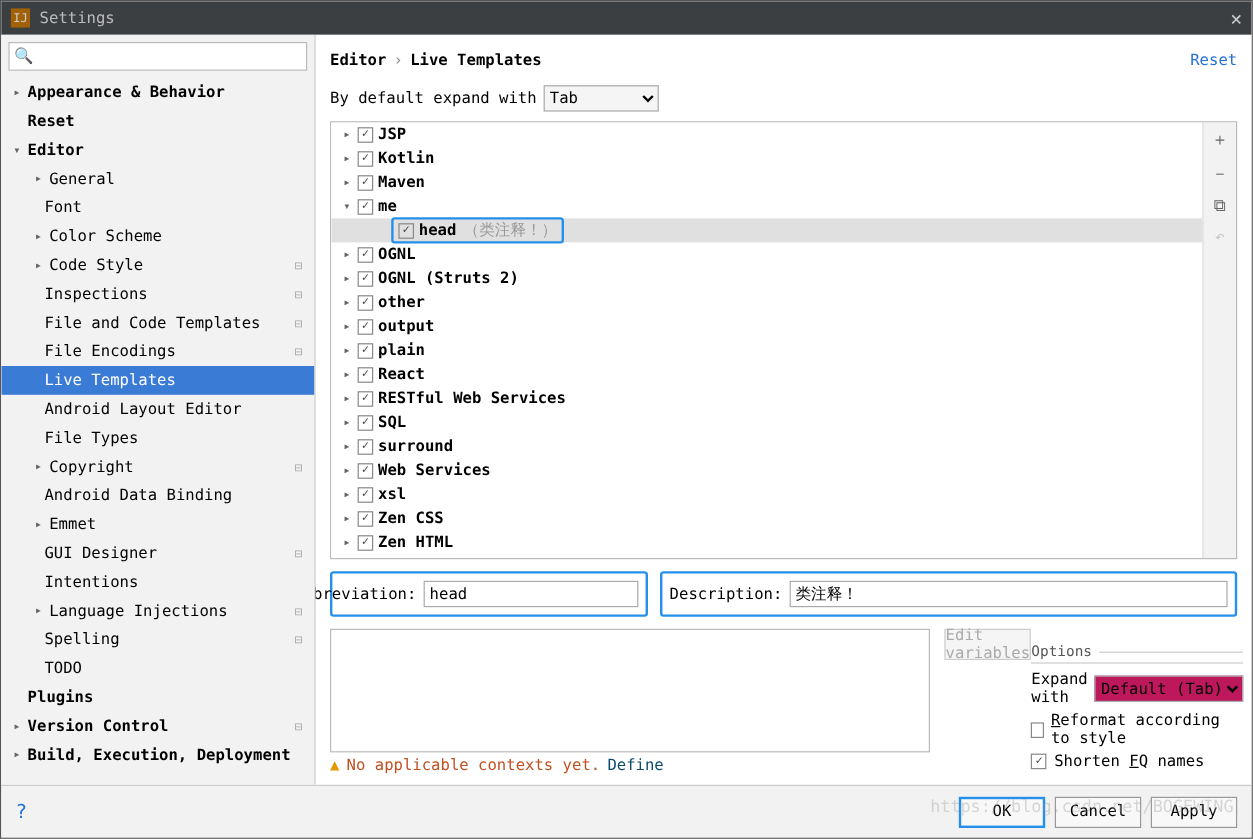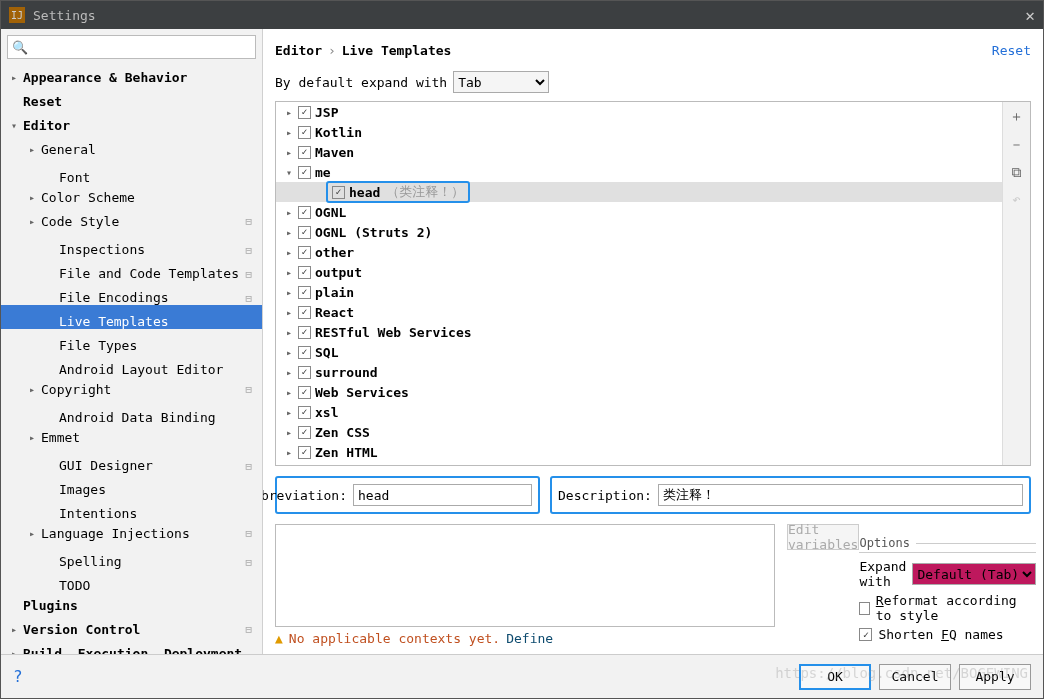--- a/index.html
+++ b/index.html
@@ -15,21 +15,21 @@
 .search-box .mag { color: #888; margin-right: 4px; }
 .search-box input { border: none; outline: none; flex: 1; background: transparent; }
 .tree { flex: 1; overflow-y: auto; }
 .tree-item { display: flex; align-items: center; height: 24px; padding-left: 10px; cursor: pointer; white-space: nowrap; }
 .tree-item .arr { width: 12px; color: #666; font-size: 10px; }
 .tree-item .lbl { flex: 1; }
 .tree-item .pin { color: #aaa; margin-right: 10px; font-size: 11px; }
 .tree-item.bold .lbl { font-weight: bold; }
 .tree-item.selected { background: #3a7bd5; color: #fff; }
 .tree-item.d1 { padding-left: 28px; }
-.tree-item.d2 { padding-left: 46px; align-items: flex-end; }
+.tree-item.d2 { padding-left: 24px; }
 .content { flex: 1; display: flex; flex-direction: column; padding: 8px 12px; overflow: hidden; }
 .breadcrumb { display: flex; align-items: center; height: 26px; }
 .breadcrumb .crumb { font-weight: bold; }
 .breadcrumb .sep { margin: 0 6px; color: #888; }
 .breadcrumb .reset { color: #2470d8; cursor: pointer; margin-left: auto; }
 .expand-row { display: flex; align-items: center; margin: 8px 0; }
 .expand-row select { margin-left: 6px; height: 22px; width: 96px; border: 1px solid #aaa; background: #f5f5f5; }
 .templates-box { flex: 1; border: 1px solid #bbb; display: flex; overflow: hidden; }
 .tmpl-list { flex: 1; overflow-y: auto; background: #fff; }
 .tmpl-item { display: flex; align-items: center; height: 20px; padding-left: 10px; }
@@ -133,47 +133,43 @@
           <span class="arr"></span>
           <span class="lbl">File Encodings</span>
           <span class="pin">⊟</span>
         </div>
         <div class="tree-item d2 selected">
           <span class="arr"></span>
           <span class="lbl">Live Templates</span>
         </div>
         <div class="tree-item d2">
           <span class="arr"></span>
+          <span class="lbl">Android Layout Editor</span>
+        </div>
+        <div class="tree-item d2">
+          <span class="arr"></span>
           <span class="lbl">File Types</span>
         </div>
-        <div class="tree-item d2">
-          <span class="arr"></span>
-          <span class="lbl">Android Layout Editor</span>
-        </div>
         <div class="tree-item d1">
           <span class="arr">▸</span>
           <span class="lbl">Copyright</span>
           <span class="pin">⊟</span>
         </div>
         <div class="tree-item d2">
           <span class="arr"></span>
           <span class="lbl">Android Data Binding</span>
         </div>
         <div class="tree-item d1">
           <span class="arr">▸</span>
           <span class="lbl">Emmet</span>
         </div>
         <div class="tree-item d2">
           <span class="arr"></span>
           <span class="lbl">GUI Designer</span>
           <span class="pin">⊟</span>
-        </div>
-        <div class="tree-item d2">
-          <span class="arr"></span>
-          <span class="lbl">Images</span>
         </div>
         <div class="tree-item d2">
           <span class="arr"></span>
           <span class="lbl">Intentions</span>
         </div>
         <div class="tree-item d1">
           <span class="arr">▸</span>
           <span class="lbl">Language Injections</span>
           <span class="pin">⊟</span>
         </div>

